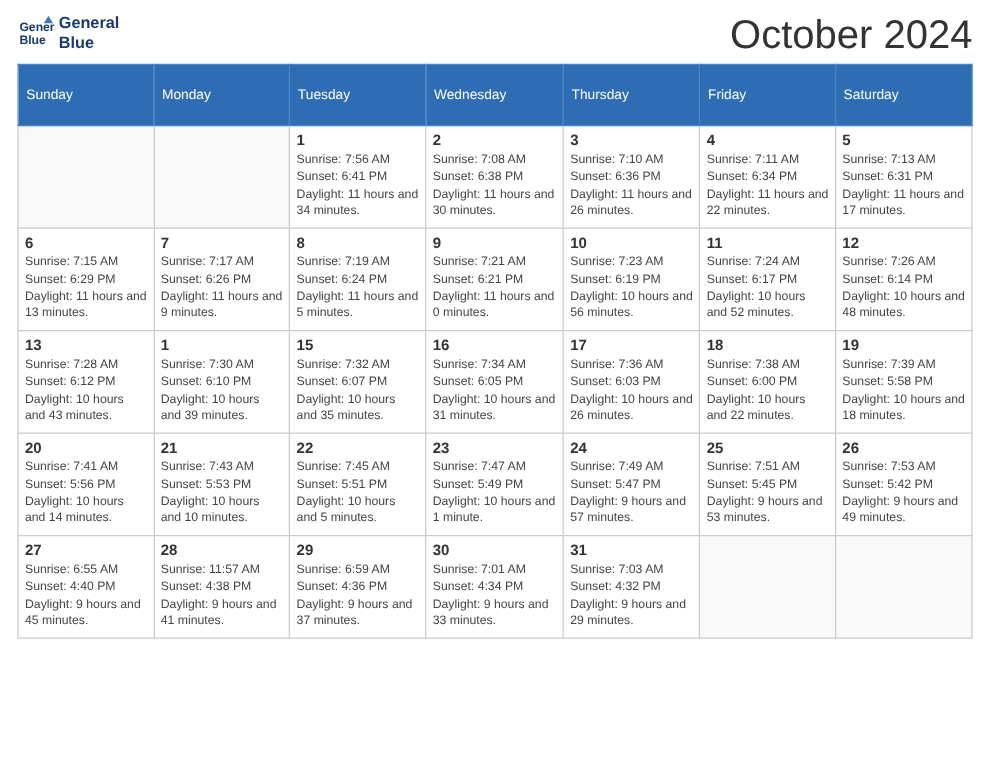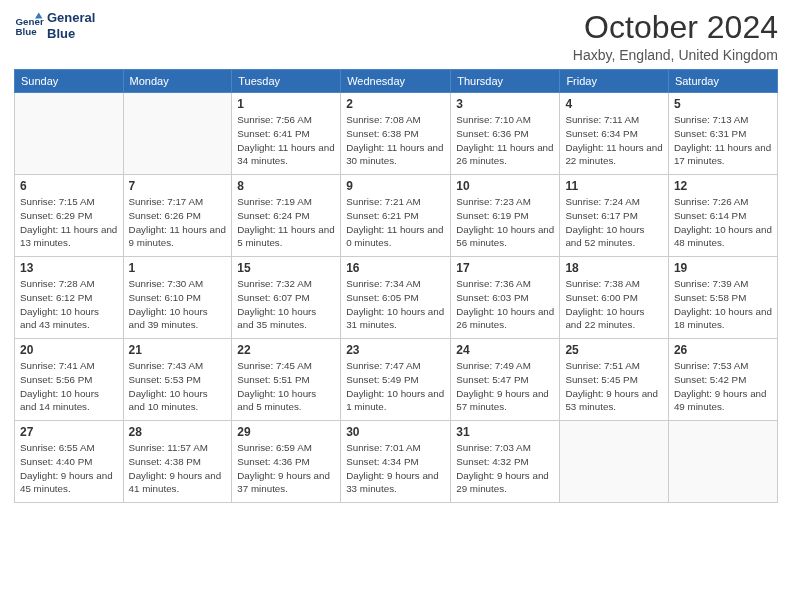--- a/index.html
+++ b/index.html
@@ -32,21 +32,21 @@
       font-weight: bold;
       color: #1a3a6b;
       line-height: 1.2;
     }
     .logo-icon {
       width: 30px;
       height: 30px;
       margin-right: 3px;
     }
     .title-block {
-      text-align: right;
+      text-align: center;
     }
     .month-title {
       font-size: 32px;
       font-weight: 300;
       color: #333;
       line-height: 1.1;
     }
     .location {
       font-size: 14px;
       color: #555;
@@ -54,21 +54,21 @@
     }
     .calendar {
       width: 100%;
       border-collapse: collapse;
       font-size: 10.5px;
     }
     .calendar th {
       background: #2e6db4;
       color: #fff;
       text-align: left;
-      padding: 5px 6px;
+      padding: 18px 6px;
       font-size: 11px;
       font-weight: normal;
       border: 1px solid #4a84c4;
     }
     .calendar td {
       vertical-align: top;
       border: 1px solid #ccc;
       padding: 4px 5px;
       width: 113px;
       min-height: 70px;
@@ -103,21 +103,20 @@
         <text x="2" y="32" font-family="Arial" font-size="13" font-weight="bold" fill="#1a3a6b">Blue</text>
         <polygon points="28,10 38,10 33,2" fill="#3a7abf"></polygon>
       </svg>
       <div>
         <div class="logo-text">General</div>
         <div class="logo-text">Blue</div>
       </div>
     </div>
     <div class="title-block">
       <div class="month-title">October 2024</div>
-      <div class="location">Haxby, England, United Kingdom</div>
     </div>
   </div>
 
   <table class="calendar">
     <thead>
       <tr>
       <th>Sunday</th>
           <th>Monday</th>
           <th>Tuesday</th>
           <th>Wednesday</th>

